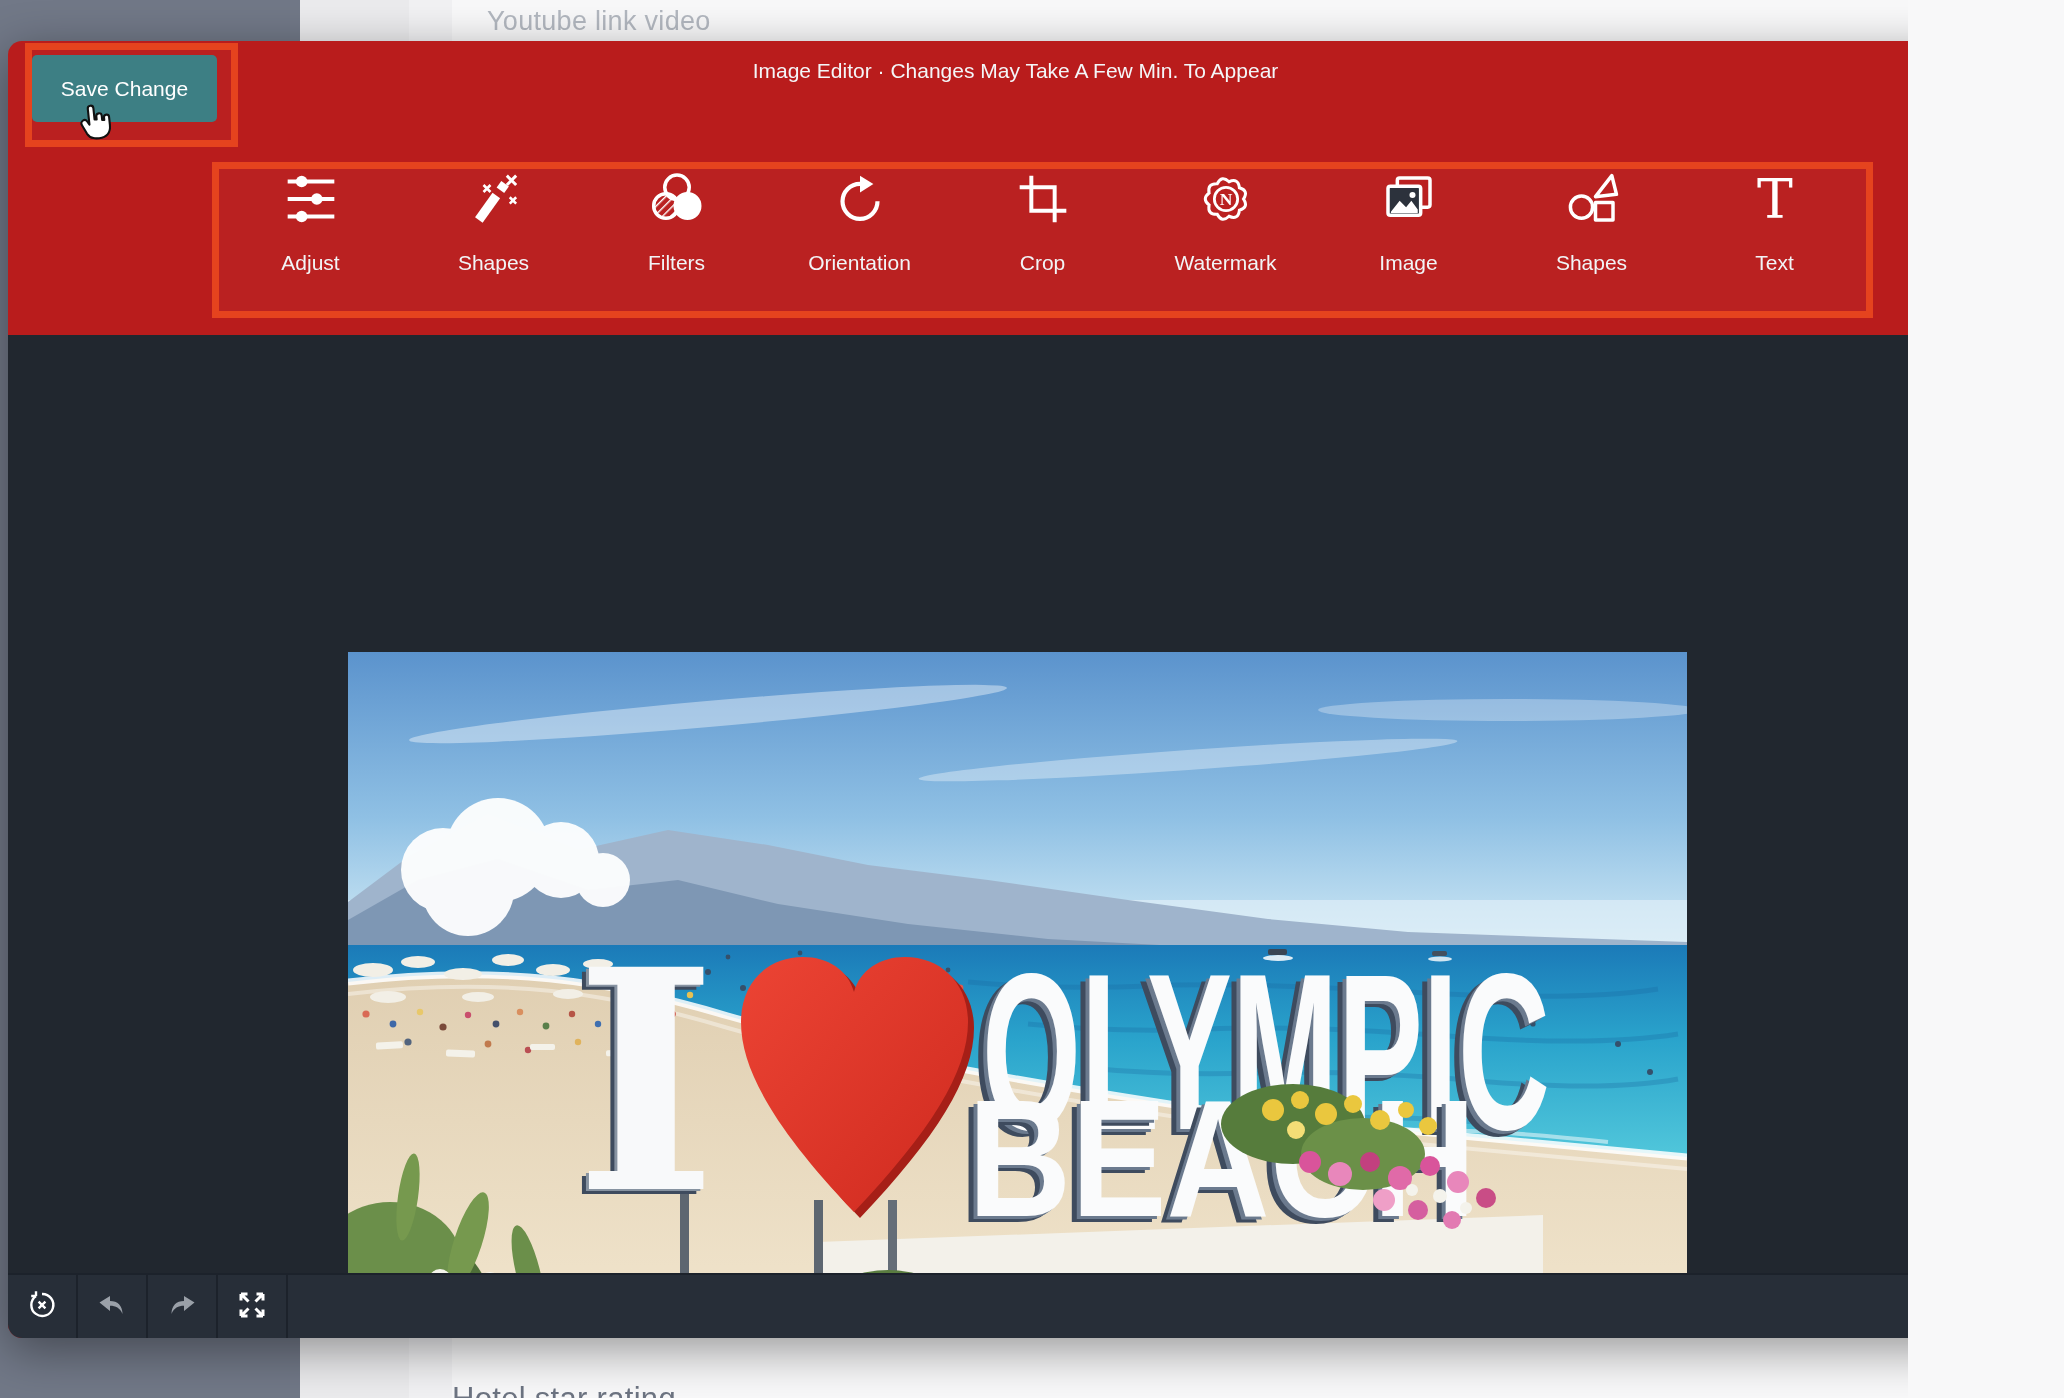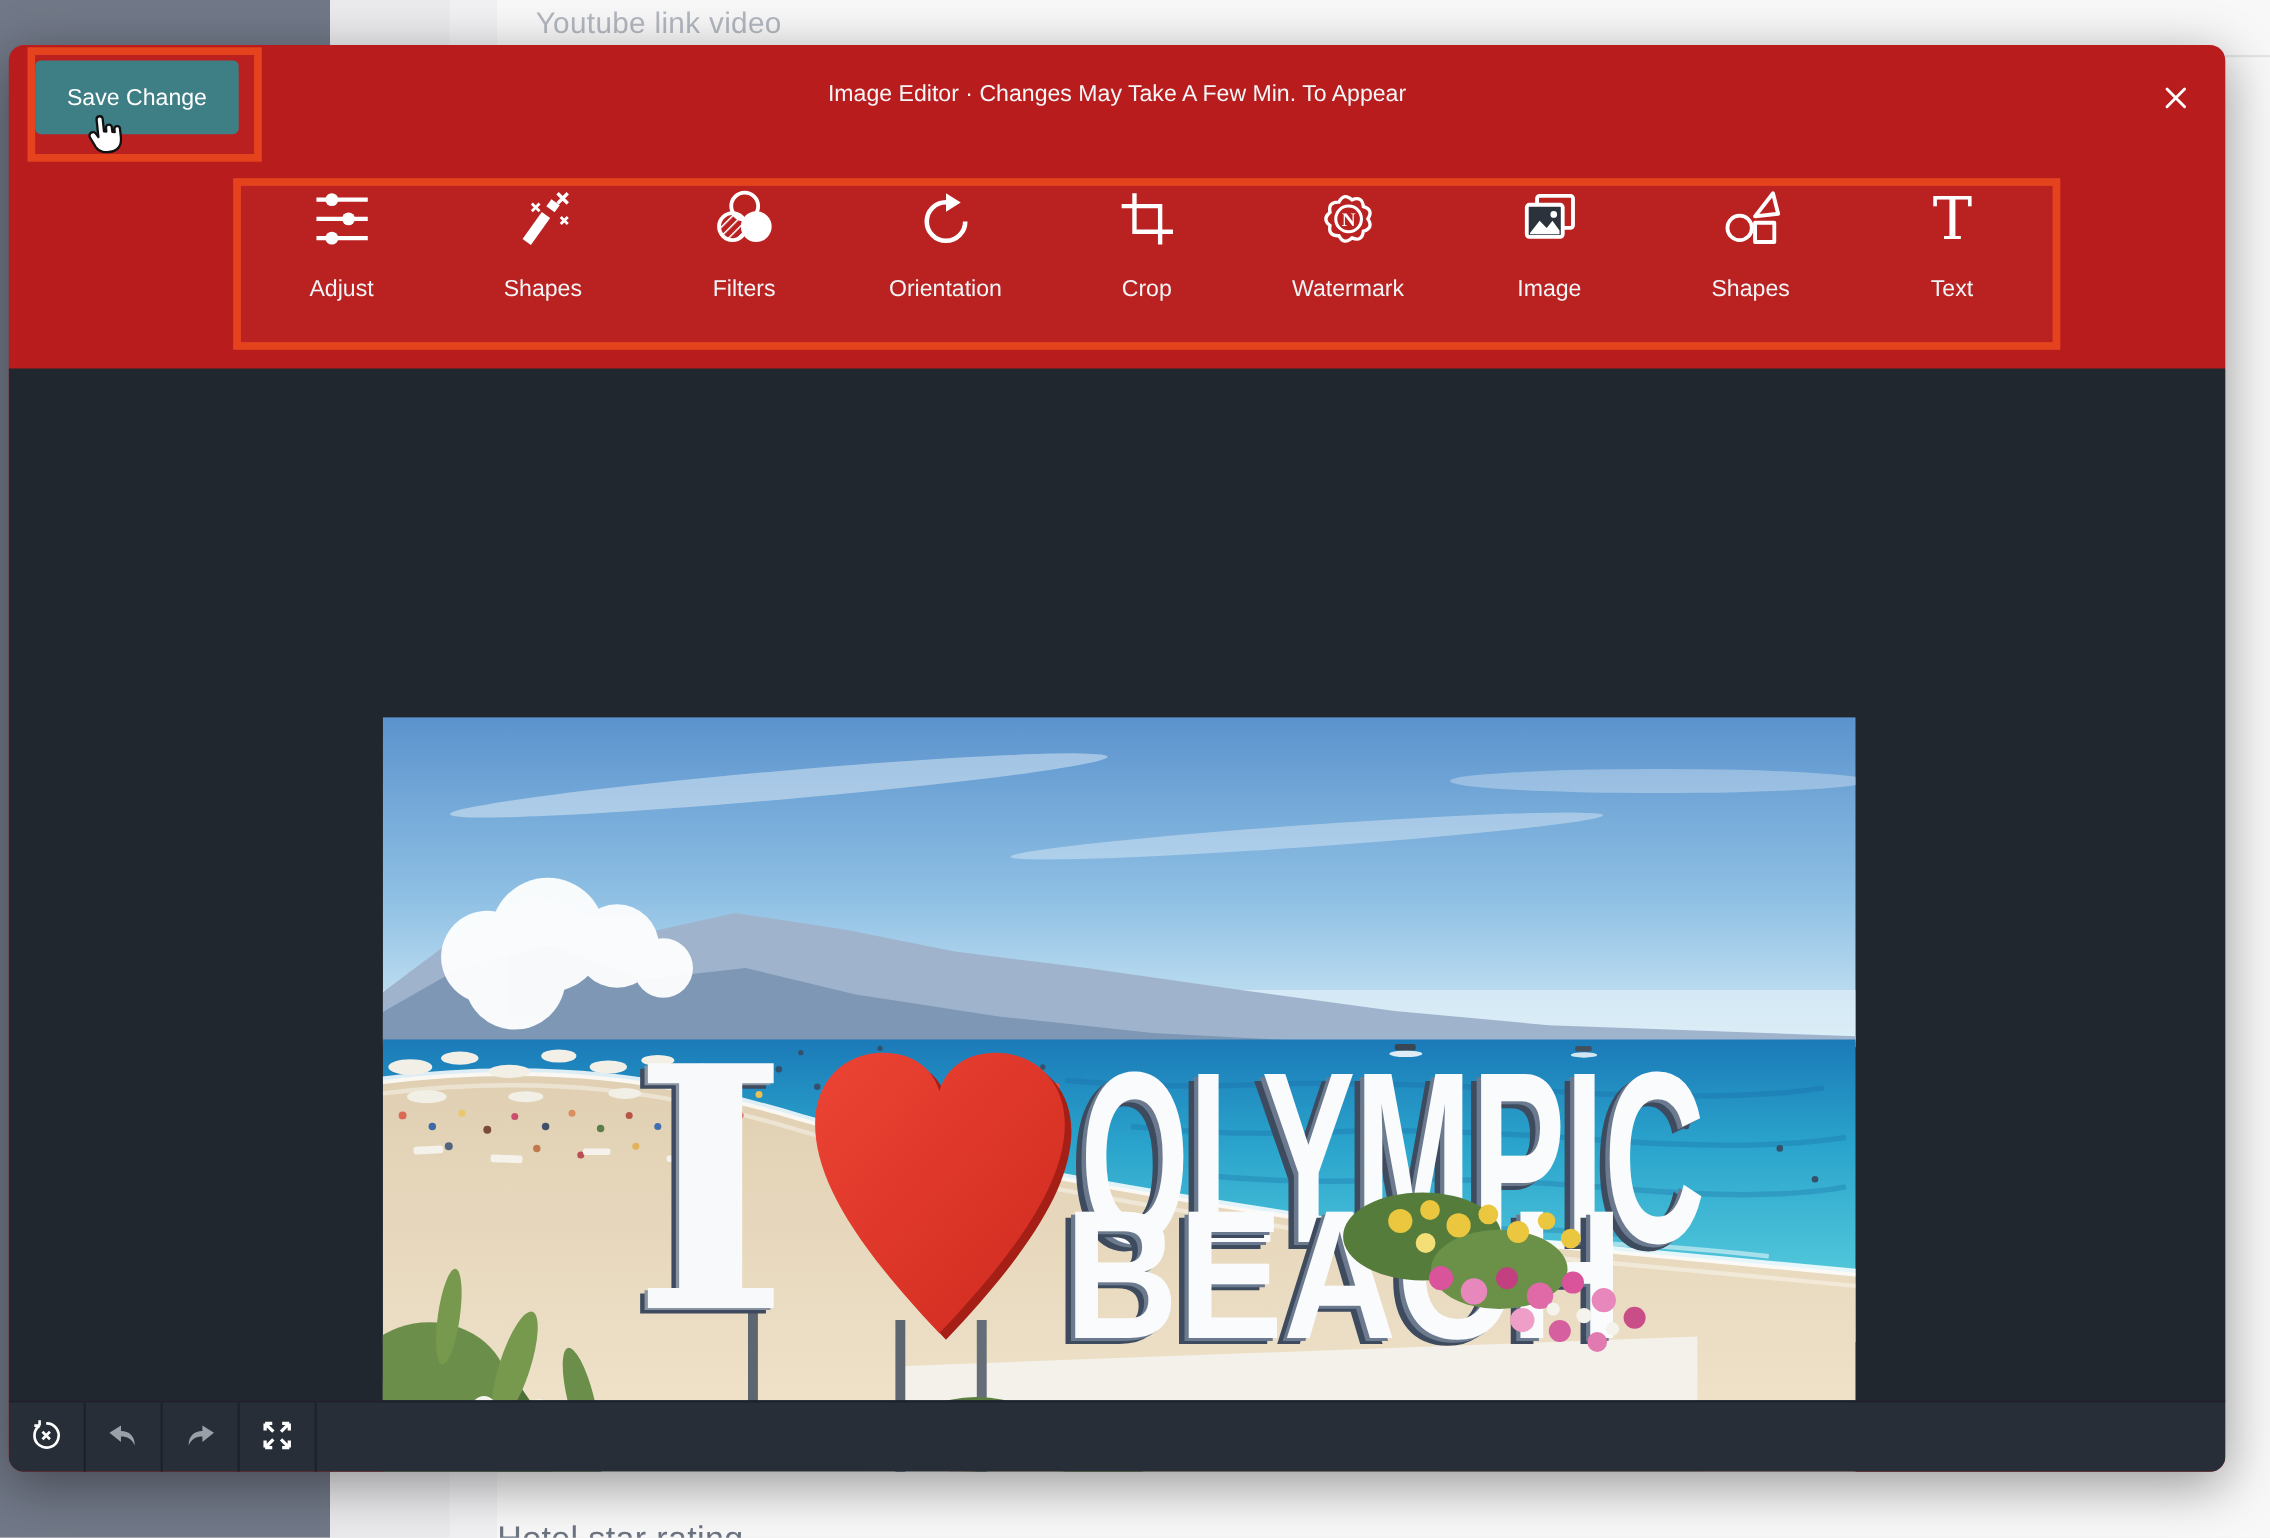--- a/index.html
+++ b/index.html
@@ -1,31 +1,31 @@
 <!DOCTYPE html>
 <html><head>
 <meta charset="utf-8">
 <style>
   html,body{margin:0;padding:0;background:#f8f8f9;}
-  .screen{position:relative;width:2064px;height:1398px;overflow:hidden;
-          font-family:"Liberation Sans",sans-serif;-webkit-font-smoothing:antialiased;}
+  .screen{position:relative;width:1872px;height:1398px;overflow:hidden;
+          font-family:"Liberation Sans",sans-serif;padding-left:36px;-webkit-font-smoothing:antialiased;}
   
   .bg-sidebar{position:absolute;left:0;top:0;width:300px;height:1398px;background:#717887;}
   .bg-strip{position:absolute;left:300px;top:0;width:109px;height:1398px;background:#ebebed;}
   .bg-strip2{position:absolute;left:409px;top:0;width:43px;height:1398px;background:#f1f1f3;}
   .bg-content{position:absolute;left:452px;top:0;right:0;height:1398px;background:#f8f8f9;}
   .yt-label{position:absolute;left:487px;top:2px;font-size:27px;line-height:38px;color:#b2b7bf;letter-spacing:.3px;}
   .hotel-label{position:absolute;left:452px;top:1381px;font-size:31px;color:#6d7482;font-weight:500;letter-spacing:.3px;}
   .field-line{position:absolute;left:2023px;top:50px;width:41px;height:2px;background:#e3e4e7;}
   
   .modal{position:absolute;left:8px;top:41px;width:2015px;height:1297px;background:#b91c1c;
          border-radius:14px;box-shadow:0 12px 48px rgba(0,0,0,.4);overflow:hidden;}
   .save-btn{position:absolute;left:24px;top:14px;width:185px;height:67px;background:#3a7d82;
             border:none;border-radius:5px;color:#fff;font-size:21px;font-family:"Liberation Sans",sans-serif;cursor:pointer;}
-  .modal-title{position:absolute;left:0;top:33px;width:100%;text-align:center;color:#f4f6f8;font-size:21px;}
+  .modal-title{position:absolute;left:0;top:18px;width:100%;text-align:center;color:#f4f6f8;font-size:21px;}
   .close-btn{position:absolute;left:1952px;top:30px;width:36px;height:36px;background:none;border:none;padding:4px;cursor:pointer;}
   
   .tools{position:absolute;left:211px;top:128px;width:1647px;height:142px;display:flex;}
   .tool{flex:1;display:flex;flex-direction:column;align-items:center;justify-content:flex-start;cursor:pointer;padding-top:2px;}
   .tool svg{display:block;}
   .tool-label{margin-top:24px;color:#f2f4f6;font-size:21px;}
   
   .red-save{position:absolute;left:17px;top:2px;width:213px;height:104px;border:7px solid #e5431e;box-sizing:border-box;background:rgba(255,255,255,0.02);pointer-events:none;}
   .red-tools{position:absolute;left:204px;top:121px;width:1661px;height:156px;border:7px solid #e5431e;box-sizing:border-box;background:rgba(255,255,255,0.025);pointer-events:none;}
   

